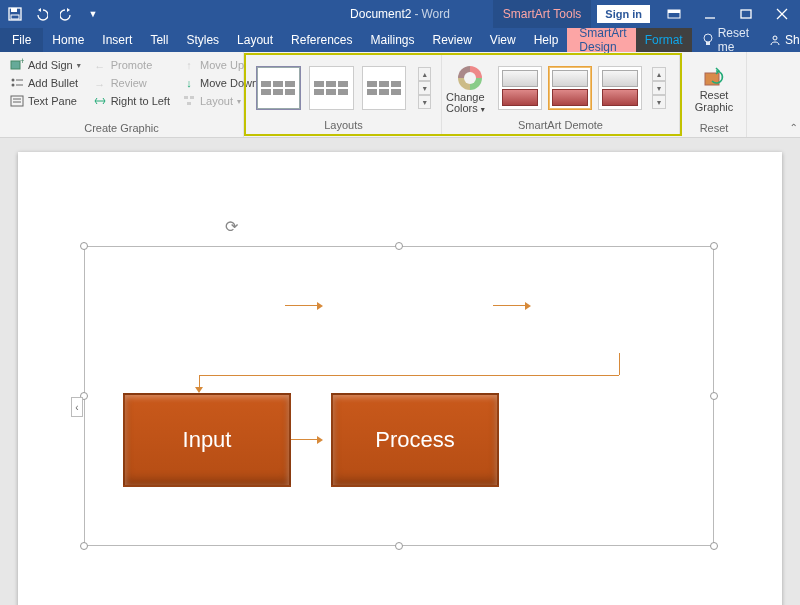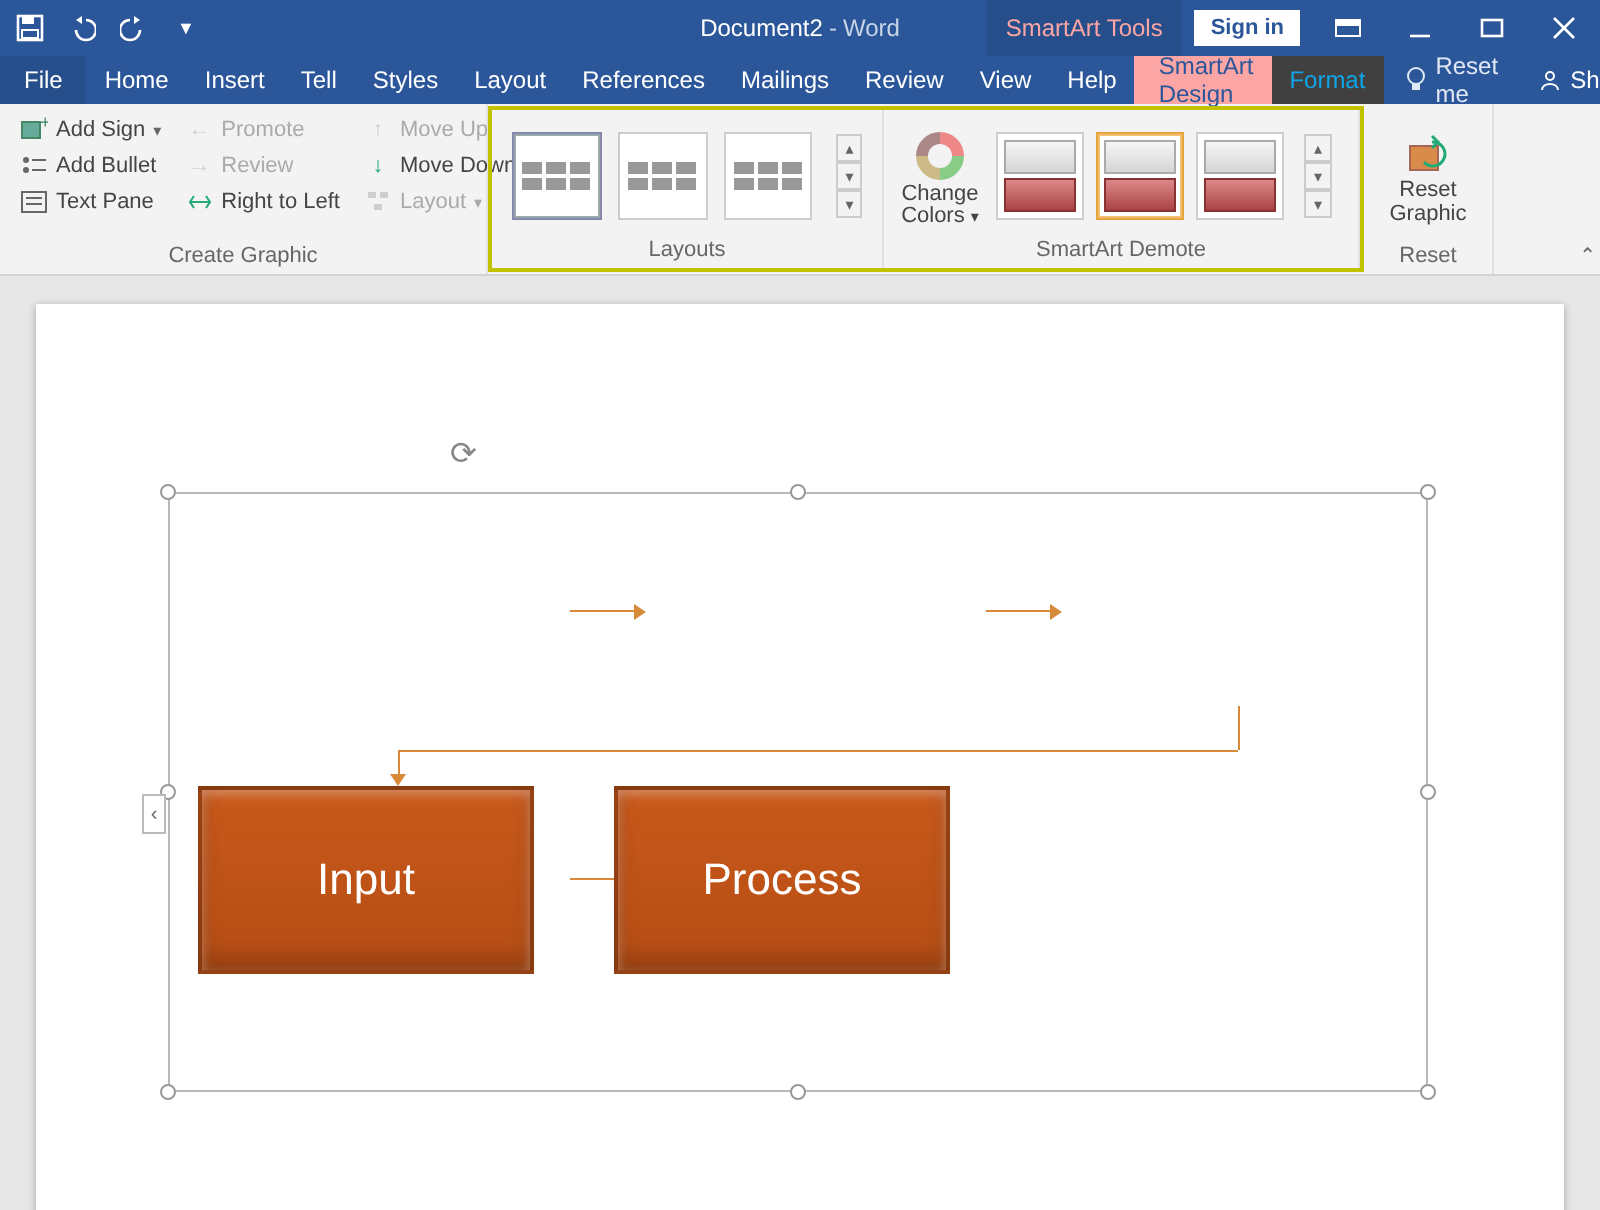--- a/index.html
+++ b/index.html
@@ -70,21 +70,21 @@
   .sa-frame { position: absolute; left: 66px; top: 94px; width: 630px; height: 300px; border: 1px solid #b9b9b9; }
   .sa-handle { position: absolute; width: 8px; height: 8px; background: #fff; border: 1px solid #999; border-radius: 50%; }
   .h-tl { top:-5px; left:-5px; } .h-tr { top:-5px; right:-5px; } .h-bl { bottom:-5px; left:-5px; } .h-br { bottom:-5px; right:-5px; }
   .h-tm { top:-5px; left:calc(50% - 4px); } .h-bm { bottom:-5px; left:calc(50% - 4px); }
   .h-ml { left:-5px; top:calc(50% - 4px); } .h-mr { right:-5px; top:calc(50% - 4px); }
   .rotate-handle { position:absolute; top:-30px; left:140px; color:#888; font-size:16px; }
   .textpane-tab { position:absolute; left:-14px; top:150px; width:12px; height:20px; border:1px solid #bbb; background:#fff; display:flex; align-items:center; justify-content:center; font-size:10px; color:#666; }
 
   
   .row1 { position: absolute; top: 12px; left: 30px; display: flex; gap: 40px; align-items: center; }
-  .row2 { position: absolute; top: 146px; left: 14px; display: flex; gap: 40px; align-items: center; }
+  .row2 { position: absolute; top: 146px; left: 38px; display: flex; gap: 40px; align-items: center; }
   .sbox { width: 168px; height: 94px; display: flex; align-items: center; justify-content: center; color: #fff; font-size: 22px; text-align: center; border: 2px solid rgba(0,0,0,0.25); box-shadow: inset 0 2px 6px rgba(255,255,255,0.35), inset 0 -6px 10px rgba(0,0,0,0.22); line-height: 1.1; }
   .sbox.gold { background: linear-gradient(#c79a3a,#b8882c); }
   .sbox.dorange { background: linear-gradient(#c1571b,#a74712); }
   .sbox.orange { background: linear-gradient(#c9591b,#b54d14); }
   .sbox.selected { background: linear-gradient(#bdbdbd,#a9a9a9); border: 1.5px dotted #777; color:#fff; position:relative; }
   .sel-handle { position:absolute; width:6px; height:6px; background:#fff; border:1px solid #777; }
   .sh-tl{top:-4px;left:-4px;} .sh-tr{top:-4px;right:-4px;} .sh-bl{bottom:-4px;left:-4px;} .sh-br{bottom:-4px;right:-4px;}
   .sh-tm{top:-4px;left:calc(50% - 3px);} .sh-bm{bottom:-4px;left:calc(50% - 3px);}
   .sh-ml{left:-4px;top:calc(50% - 3px);} .sh-mr{right:-4px;top:calc(50% - 3px);}
 
@@ -310,21 +310,21 @@
             <span>▾</span>
           </div>
       </div>
       <div class="group-label">Layouts</div>
     </div>
 
     <div class="group" style="width:238px;">
       <div class="group-body">
         <div class="colorsbtn">
           <div class="swirl"></div>
-          <div style="font-size:11px; line-height:1; text-align:center;"><span>Change Colors</span> <span style="font-size:8px;">▾</span></div>
+          <div style="font-size:11px; line-height:1; "><span>Change Colors</span> <span style="font-size:8px;">▾</span></div>
         </div>
         <div class="styles-body">
           <div class="style-thumb">
               <div class="t1"></div>
               <div class="t2"></div>
             </div>
           <div class="style-thumb sel">
               <div class="t1"></div>
               <div class="t2"></div>
             </div>

